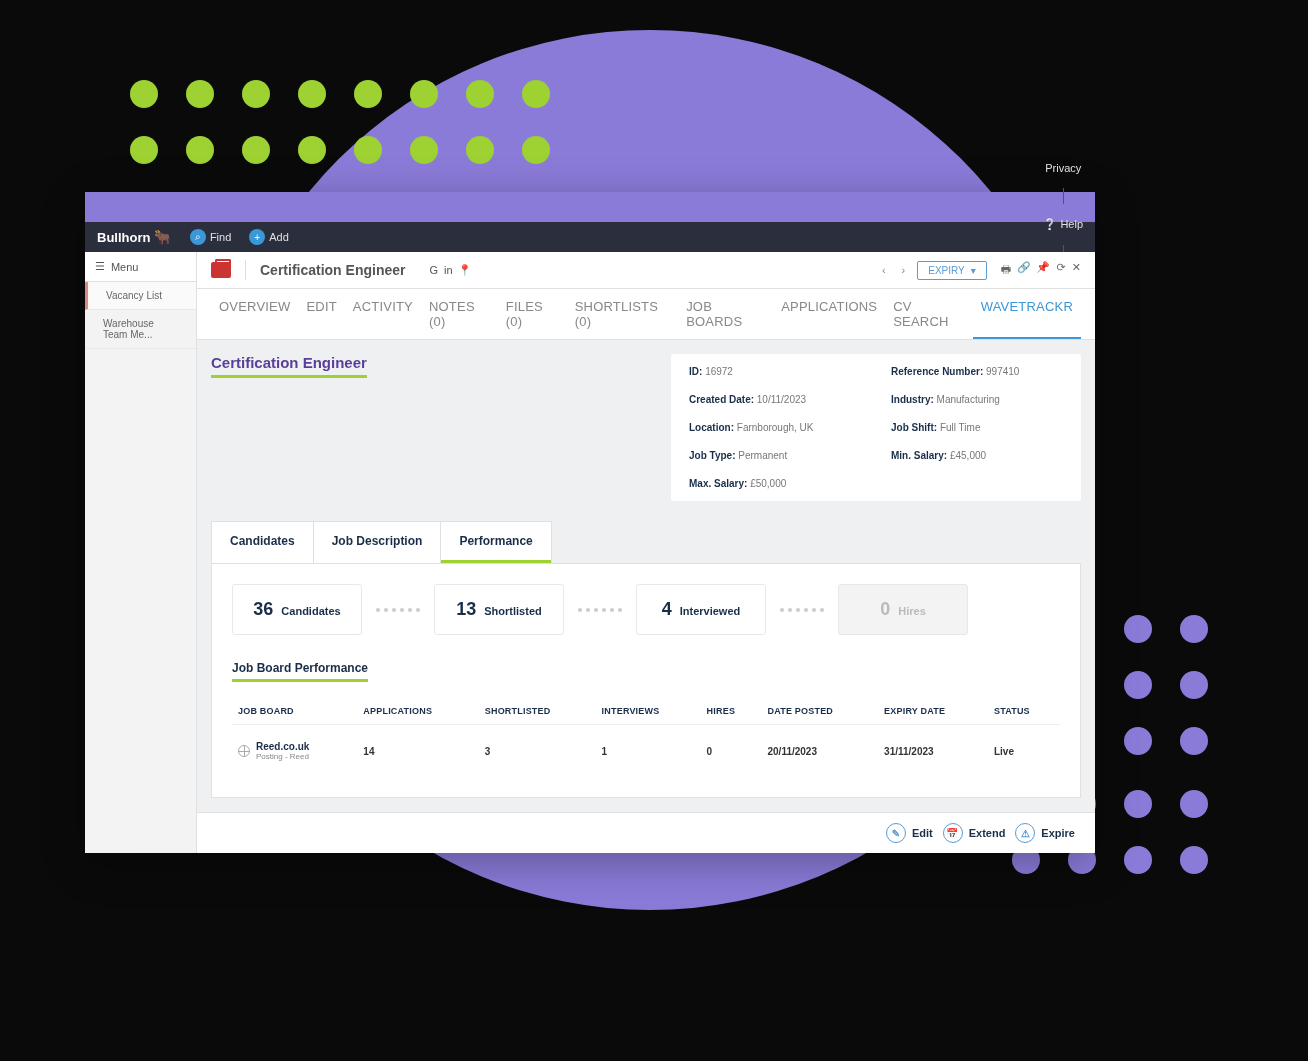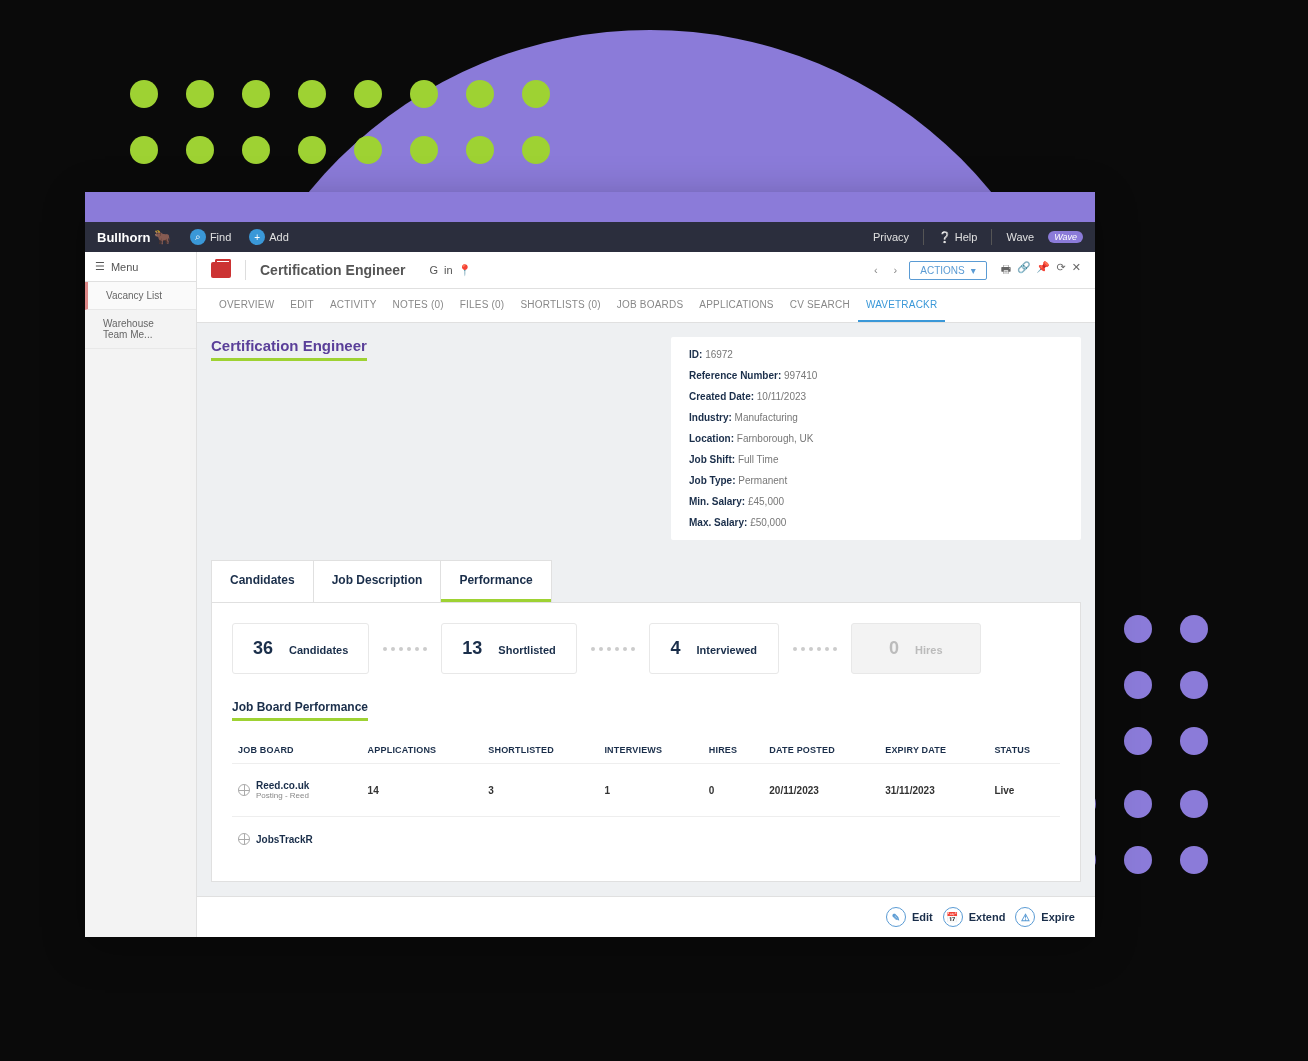--- a/index.html
+++ b/index.html
@@ -66,21 +66,21 @@
     display: flex;
     align-items: center;
     padding: 0 12px;
     color: #e0e0e0;
     font-size: 11px;
   }
   .logo { display: flex; align-items: center; gap: 4px; color: #fff; font-weight: bold; font-size: 13px; }
   .logo-icon { color: #ff9933; font-size: 14px; }
   .top-btn { display: flex; align-items: center; gap: 4px; margin-left: 18px; cursor: pointer; }
   .circle-btn { width: 16px; height: 16px; border-radius: 50%; background: #3a98d8; color: #fff; display: flex; align-items: center; justify-content: center; font-size: 10px; }
-  .top-right { margin-left: auto; display: flex; align-items: center; gap: 14px; }
+  .top-right { margin-left: auto; display: flex; align-items: center; gap: 14px; flex-direction: column; }
   .sep { width: 1px; height: 16px; background: #555; }
   .wave-badge { background: #8b7bd9; border-radius: 8px; padding: 1px 6px; font-size: 9px; color: #fff; font-style: italic; }
 
   .body-row { display: flex; background: #eef0f2; }
   .sidebar {
     width: 112px;
     background: #f3f3f3;
     border-right: 1px solid #e0e0e0;
     font-size: 10px;
     color: #666;
@@ -126,40 +126,40 @@
   }
   .toolbar-icons { display: flex; gap: 6px; margin-left: 6px; color: #666; font-size: 11px; }
   .toolbar-icons span { cursor: pointer; }
 
   .tabs-row {
     background: #fff;
     padding: 0 14px;
     display: flex;
     gap: 0;
     border-bottom: 1px solid #e0e0e0;
-    font-size: 10px;
+    font-size: 13px;
     color: #888;
   }
   .tab-item { padding: 10px 8px; cursor: pointer; letter-spacing: 0.2px; }
   .tab-item.active { color: #3a98d8; border-bottom: 2px solid #3a98d8; }
 
   .content { padding: 14px; }
   .content-top { display: flex; align-items: flex-start; gap: 20px; }
   .job-title-block h2 {
     font-size: 15px; font-weight: 700; color: #5a3f99;
     padding-bottom: 4px; border-bottom: 3px solid #9ed233;
     display: inline-block;
   }
   .meta-card {
     background: #fff;
     border-radius: 2px;
     padding: 12px 18px;
     display: grid;
-    grid-template-columns: repeat(1, 1fr);
-    gap: 10px 30px;
+    grid-template-columns: repeat(2, 1fr);
+    gap: 17px 30px;
     font-size: 10px;
     color: #333;
     margin-left: auto;
     min-width: 410px;
   }
   .meta-item .lab { font-weight: 700; color: #1a2e4a; }
   .meta-item .val { color: #777; }
 
   .inner-tabs {
     margin-top: 20px;
@@ -189,21 +189,21 @@
     display: flex;
     align-items: center;
     gap: 14px;
   }
   .stat-card {
     border: 1px solid #e8e8e8;
     border-radius: 3px;
     padding: 14px 20px;
     display: flex;
     align-items: baseline;
-    gap: 16px;
+    gap: 8px;
     min-width: 130px;
     justify-content: center;
   }
   .stat-num { font-size: 18px; font-weight: 700; color: #1a2e4a; }
   .stat-lab { font-size: 11px; font-weight: 600; color: #1a2e4a; }
   .stat-card.dim { background: #f3f3f3; }
   .stat-card.dim .stat-num, .stat-card.dim .stat-lab { color: #bbb; }
   .dots-sep { display: flex; gap: 4px; }
   .dots-sep span { width: 4px; height: 4px; border-radius: 50%; background: #ccc; }
 
@@ -360,21 +360,21 @@
         <div class="page-title">Certification Engineer</div>
         <div class="header-icons">
           <span>G</span>
           <span>in</span>
           <span>📍</span>
         </div>
         <div class="header-right">
           <span class="nav-chevron">‹</span>
           <span class="nav-chevron">›</span>
           <div class="actions-btn">
-            <span>ACTIONS</span>
+            <span>EXPIRY</span>
             <span>▾</span>
           </div>
           <div class="toolbar-icons">
             <span>🖶</span>
             <span>🔗</span>
             <span>📌</span>
             <span>⟳</span>
             <span>✕</span>
           </div>
         </div>
@@ -486,38 +486,20 @@
                     </div>
                   </td>
                   <td>14</td>
                   <td>3</td>
                   <td>1</td>
                   <td>0</td>
                   <td>20/11/2023</td>
                   <td>31/11/2023</td>
                   <td>Live</td>
                 </tr>
-                <tr>
-                  <td>
-                    <div class="jb-cell">
-                      <div class="jb-icon"></div>
-                      <div>
-                        <div class="jb-name">JobsTrackR</div>
-                        <div class="jb-sub"></div>
-                      </div>
-                    </div>
-                  </td>
-                  <td></td>
-                  <td></td>
-                  <td></td>
-                  <td></td>
-                  <td></td>
-                  <td></td>
-                  <td></td>
-                </tr>
               </tbody>
           </table>
         </div>
       </div>
 
       <div class="footer">
         <div class="foot-btn">
           <div class="foot-icon">✎</div>
           <span>Edit</span>
         </div>

